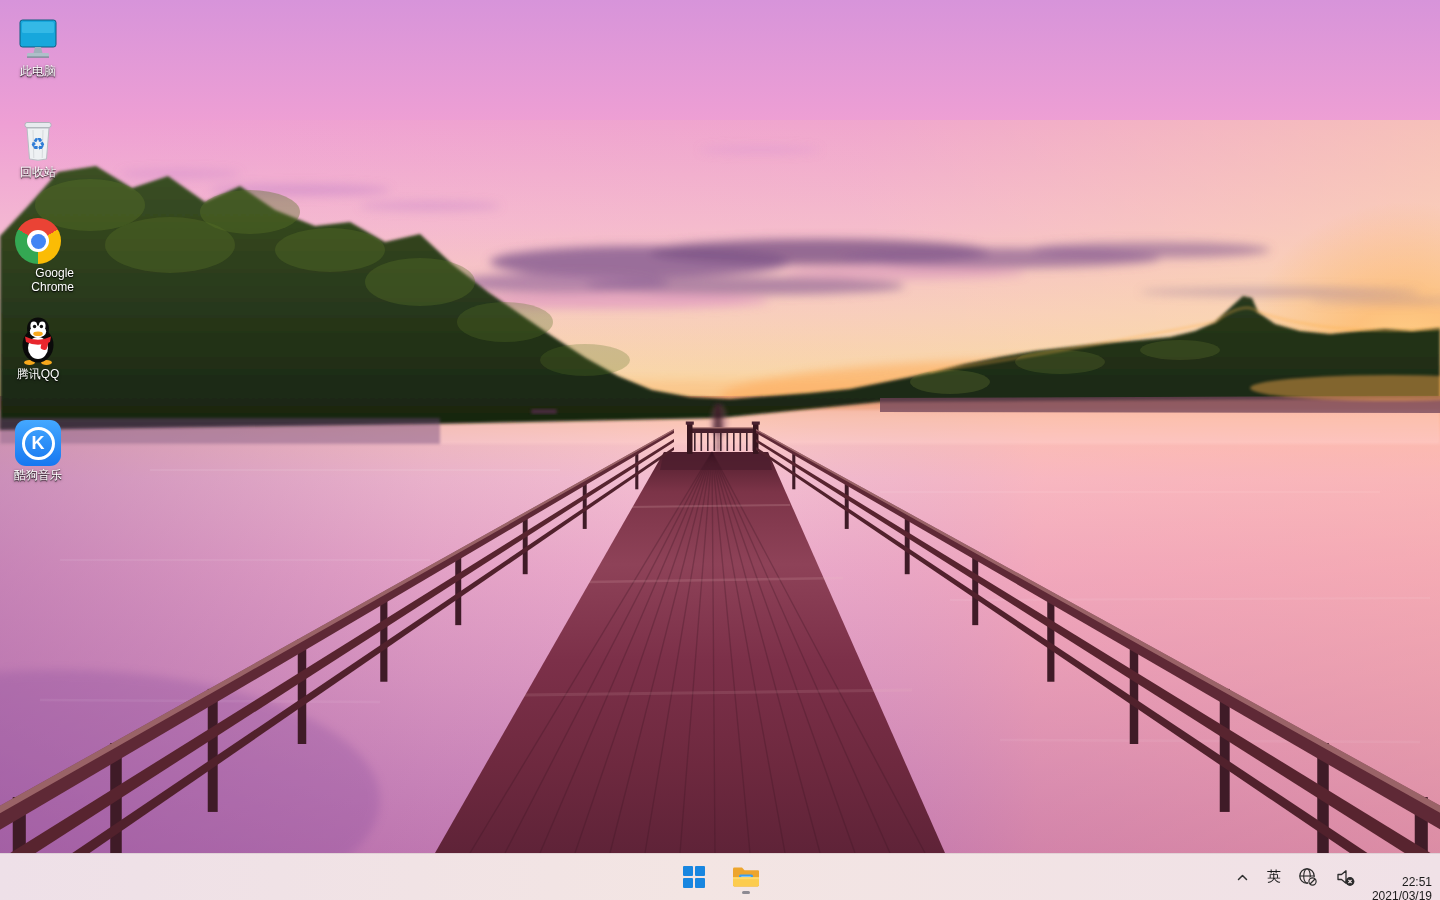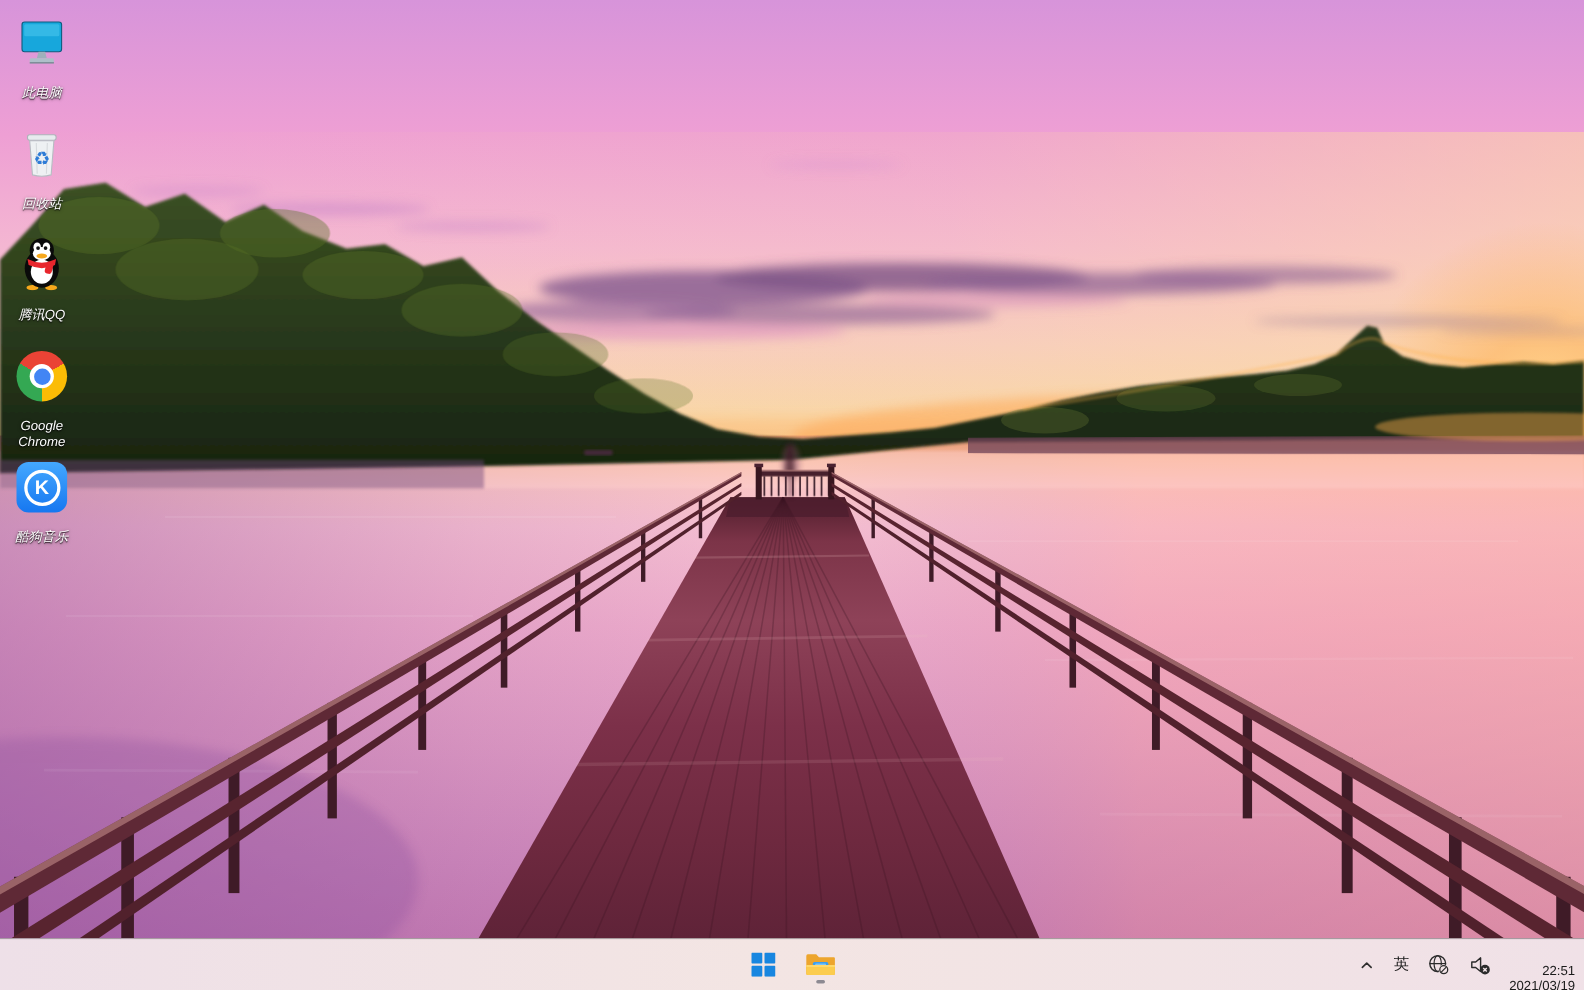--- a/index.html
+++ b/index.html
@@ -5,22 +5,22 @@
   html,body{margin:0;padding:0;width:1440px;height:900px;overflow:hidden;
     font-family:"Liberation Sans","DejaVu Sans",sans-serif;}
   .screen{position:relative;width:1440px;height:900px;background:#000;}
   .wallpaper{position:absolute;left:0;top:0;width:1440px;height:853px;display:block;}
 
   
   .icon-grid{position:absolute;left:2px;top:6px;width:72px;display:flex;flex-direction:column;}
   .icon-cell{height:101px;display:flex;flex-direction:column;align-items:center;
     padding-top:6px;box-sizing:border-box;cursor:default;}
   .icon-art{height:50px;display:flex;align-items:flex-end;justify-content:center;}
-  .icon-label{margin-top:16px;font-size:12px;line-height:1.16;color:#fff;text-align:center;
-    max-width:72px;text-shadow:0 1px 1px rgba(0,0,0,.85),0 1px 3px rgba(0,0,0,.65);font-style:italic;}
+  .icon-label{margin-top:3px;font-size:12px;line-height:1.16;color:#fff;text-align:right;
+    max-width:72px;text-shadow:0 1px 1px rgba(0,0,0,.85),0 1px 3px rgba(0,0,0,.65);}
 
   .chrome-icon{width:46px;height:46px;border-radius:50%;position:relative;
     background:conic-gradient(from 300deg,#ea4335 0 120deg,#fbbc05 0 240deg,#34a853 0 360deg);}
   .chrome-icon::before{content:"";position:absolute;left:50%;top:50%;width:22px;height:22px;
     margin:-11px 0 0 -11px;border-radius:50%;background:#fff;}
   .chrome-icon::after{content:"";position:absolute;left:50%;top:50%;width:15px;height:15px;
     margin:-7.5px 0 0 -7.5px;border-radius:50%;background:#4285f4;}
   .kugou-icon{width:46px;height:46px;border-radius:11px;
     background:linear-gradient(180deg,#44a8ff,#1677f0);
     display:flex;align-items:center;justify-content:center;}
@@ -285,20 +285,27 @@
           <line x1="15" y1="13" x2="15.8" y2="41" stroke="#d6dadd"></line>
           <line x1="25" y1="13" x2="24.2" y2="41" stroke="#d6dadd"></line>
           <text x="20" y="33" font-size="17" text-anchor="middle" fill="#2e7cd6" font-family="DejaVu Sans, sans-serif">♻</text>
         </svg>
       </div>
       <div class="icon-label">回收站</div>
     </div>
 
     <div class="icon-cell">
       <div class="icon-art">
+        <div class="chrome-icon"></div>
+      </div>
+      <div class="icon-label">Google Chrome</div>
+    </div>
+
+    <div class="icon-cell">
+      <div class="icon-art">
         <svg width="46" height="50" viewBox="0 0 46 50">
           <ellipse cx="14.5" cy="47.5" rx="5.4" ry="2.4" fill="#f7a81c"></ellipse>
           <ellipse cx="31.5" cy="47.5" rx="5.4" ry="2.4" fill="#f7a81c"></ellipse>
           <ellipse cx="23" cy="30" rx="15.5" ry="17.5" fill="#0a0a0a"></ellipse>
           <circle cx="23" cy="13.5" r="11" fill="#0a0a0a"></circle>
           <ellipse cx="23" cy="16.5" rx="8.2" ry="6" fill="#ffffff"></ellipse>
           <ellipse cx="23" cy="33" rx="10" ry="11" fill="#ffffff"></ellipse>
           <ellipse cx="18.8" cy="10.8" rx="3.4" ry="4.4" fill="#ffffff"></ellipse>
           <ellipse cx="27.2" cy="10.8" rx="3.4" ry="4.4" fill="#ffffff"></ellipse>
           <circle cx="19.6" cy="11.5" r="1.7" fill="#111"></circle>
@@ -306,27 +313,20 @@
           <ellipse cx="23" cy="18.8" rx="4.8" ry="2.3" fill="#f7a81c"></ellipse>
           <path d="M10,21.5 Q23,28 36,21.5 L35,27 Q23,32.5 11,27 Z" fill="#e8262d"></path>
           <rect x="26.5" y="24" width="6.5" height="11" rx="2.5" fill="#e8262d" transform="rotate(14 30 29)"></rect>
         </svg>
       </div>
       <div class="icon-label">腾讯QQ</div>
     </div>
 
     <div class="icon-cell">
       <div class="icon-art">
-        <div class="chrome-icon"></div>
-      </div>
-      <div class="icon-label">Google Chrome</div>
-    </div>
-
-    <div class="icon-cell">
-      <div class="icon-art">
         <div class="kugou-icon">
             <div class="kg-ring">
           <span class="kg-k">K</span>
         </div>
           </div>
       </div>
       <div class="icon-label">酷狗音乐</div>
     </div>
 
   </div>

